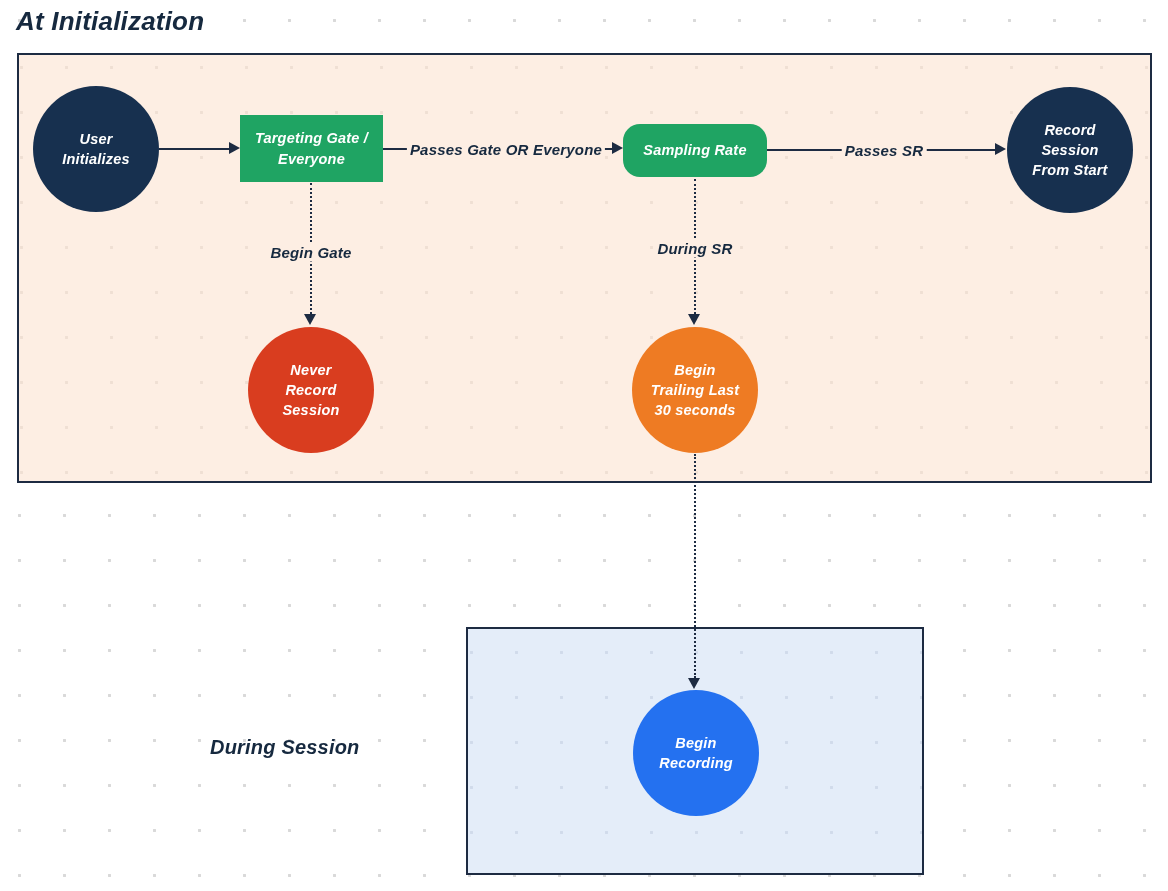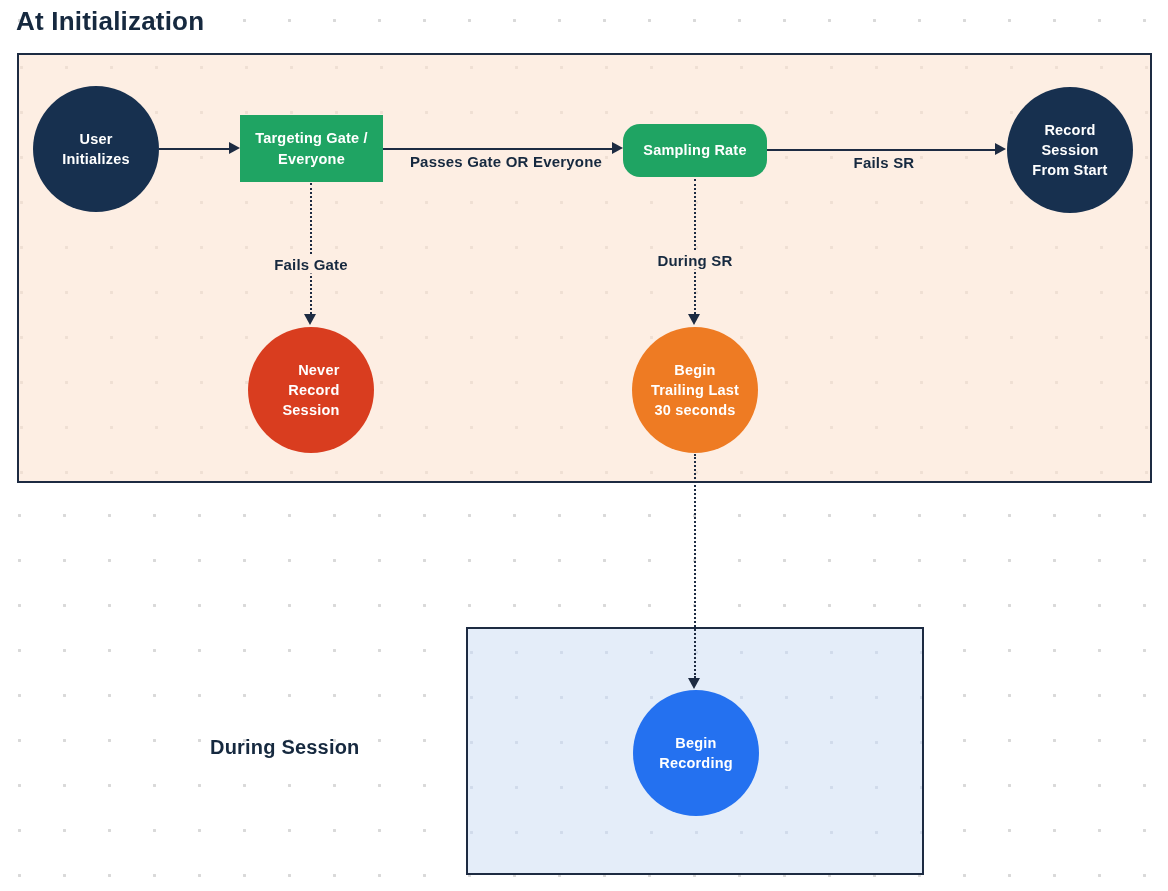--- a/index.html
+++ b/index.html
@@ -22,20 +22,21 @@
     overflow: hidden;
   }
   .canvas {
     position: relative;
     width: 1168px;
     height: 891px;
     background-color: #ffffff;
     background-image: radial-gradient(circle, var(--dot) 1.4px, transparent 1.6px);
     background-size: 45px 45px;
     background-position: 42px 43px;
+    font-style: italic;
   }
   .page-title {
     position: absolute;
     color: var(--navy-text);
     font-weight: 600;
     letter-spacing: 0.2px;
   }
   .title-init { left: 16px; top: 6px; font-size: 26px; }
   .title-during { left: 210px; top: 736px; font-size: 20px; }
 
@@ -66,21 +67,21 @@
     text-align: center;
     color: #ffffff;
     font-size: 14.5px;
     font-weight: 600;
     line-height: 1.4;
     white-space: pre-line;
     letter-spacing: 0.2px;
   }
   .circle { width: 126px; height: 126px; border-radius: 50%; }
   .circle-navy  { background: var(--navy); }
-  .circle-red   { background: var(--red); text-align: right; }
+  .circle-red   { background: var(--red); }
   .circle-orange{ background: var(--orange); }
   .circle-blue  { background: var(--blue); }
   .rect { background: var(--green); }
   .rect-targeting { left: 240px; top: 115px; width: 143px; height: 67px; }
   .rect-sampling  { left: 623px; top: 124px; width: 144px; height: 53px; border-radius: 17px; }
 
   .node-user      { left: 33px;   top: 86px;  }
   .node-record    { left: 1007px; top: 87px;  }
   .node-never     { left: 248px;  top: 327px; }
   .node-trailing  { left: 632px;  top: 327px; }
@@ -113,21 +114,21 @@
   .edge-label {
     position: absolute;
     transform: translate(-50%, -50%);
     color: var(--navy-text);
     font-size: 15px;
     font-weight: 600;
     letter-spacing: 0.2px;
     white-space: nowrap;
     padding: 1px 3px;
   }
-  .bg-peach { background: var(--peach); margin-top: 12px; }
+  .bg-peach { background: var(--peach); }
   .bg-white { background: #ffffff; }
 </style>
 </head>
 <body>
 
 <div class="canvas">
 
   <div class="page-title title-init">At Initialization</div>
   <div class="page-title title-during">During Session</div>
 
@@ -146,22 +147,22 @@
   <div class="vdots" style="left:310px; top:183px; height:131px;"></div>
   <div class="arrow-down" style="left:304px; top:314px;"></div>
 
   <div class="vdots" style="left:694px; top:179px; height:135px;"></div>
   <div class="arrow-down" style="left:688px; top:314px;"></div>
 
   <div class="vdots" style="left:694px; top:454px; height:224px;"></div>
   <div class="arrow-down" style="left:688px; top:678px;"></div>
 
   <div class="edge-label bg-peach" style="left:506px; top:149px;">Passes Gate OR Everyone</div>
-  <div class="edge-label bg-peach" style="left:884px; top:150px;">Fails SR</div>
-  <div class="edge-label bg-peach" style="left:311px; top:252px;">Fails Gate</div>
+  <div class="edge-label bg-peach" style="left:884px; top:150px;">Passes SR</div>
+  <div class="edge-label bg-peach" style="left:311px; top:252px;">Begin Gate</div>
   <div class="edge-label bg-peach" style="left:695px; top:248px;">During SR</div>
 
   <div class="node rect rect-targeting">Targeting Gate /
 Everyone</div>
   <div class="node circle circle-navy node-user">User
 Initializes</div>
   <div class="node rect rect-sampling">Sampling Rate</div>
   <div class="node circle circle-navy node-record">Record
 Session
 From Start</div>

